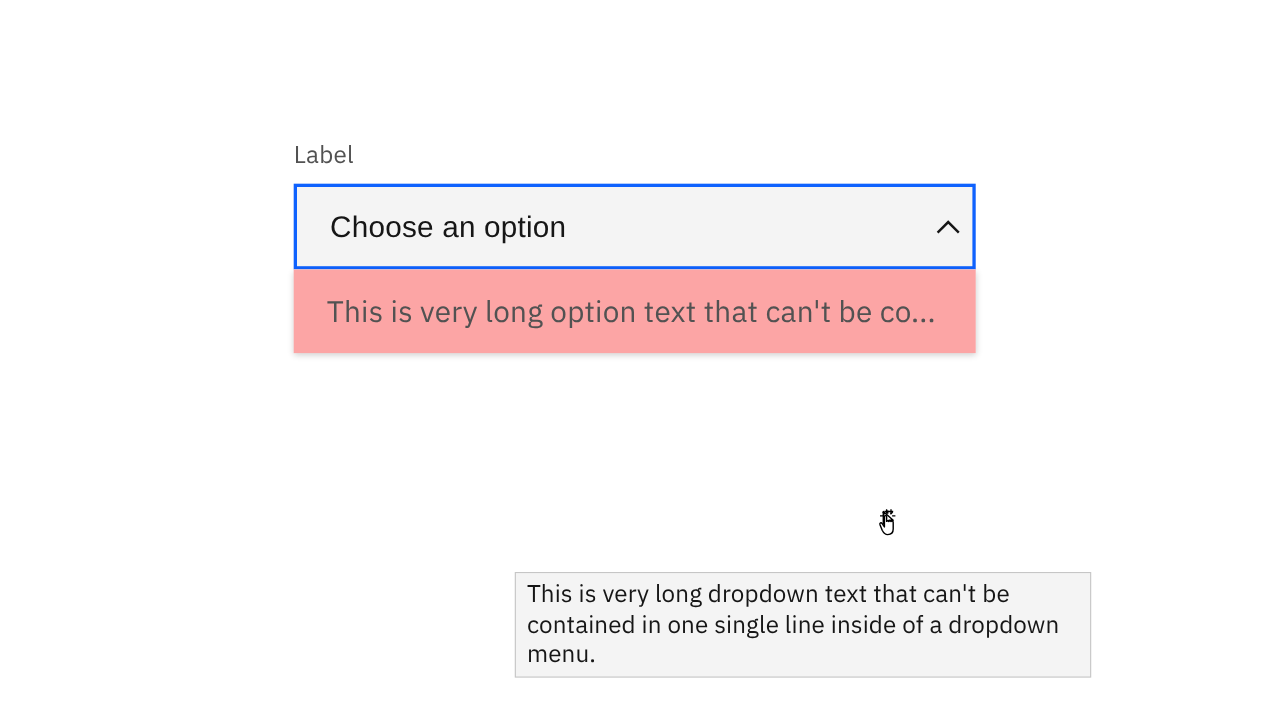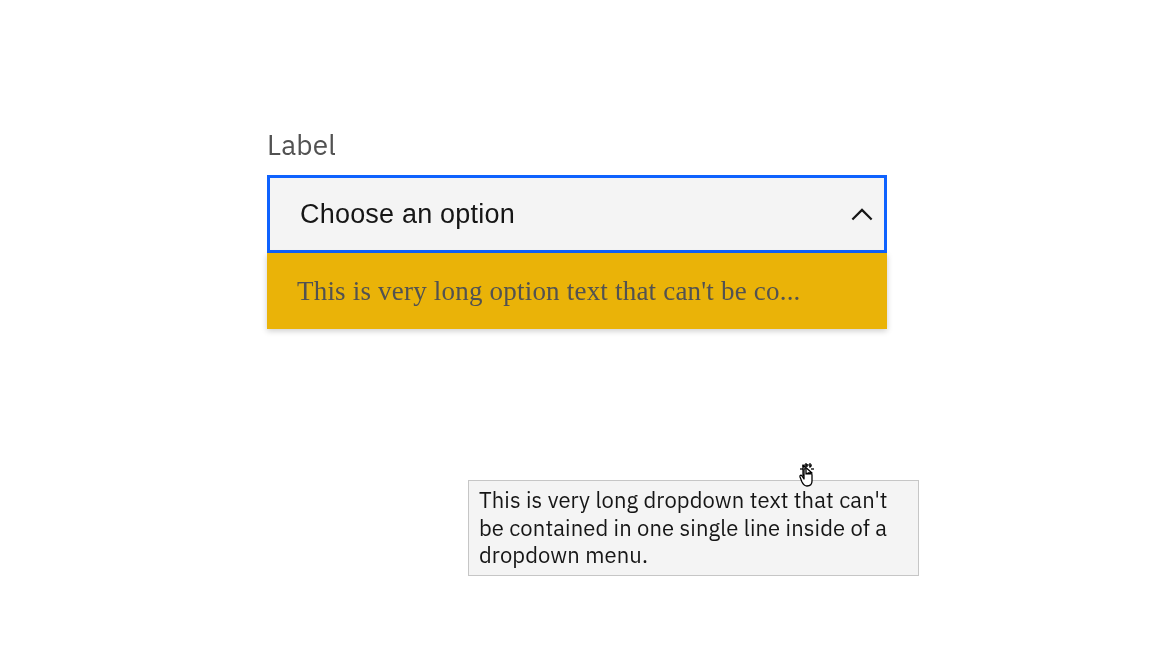--- a/index.html
+++ b/index.html
@@ -14,21 +14,21 @@
       font-family: "IBM Plex Sans", -apple-system, BlinkMacSystemFont, "Segoe UI", Helvetica, Arial, sans-serif;
       position: relative;
     }
     .dropdown-container {
       position: absolute;
       left: 267px;
       top: 126px;
       width: 620px;
     }
     .dropdown-label {
-      font-size: 28px;
+      font-size: 22px;
       color: #525252;
       margin-bottom: 12px;
       letter-spacing: 0.2px;
     }
     .dropdown-trigger {
       display: flex;
       align-items: center;
       justify-content: space-between;
       width: 100%;
       height: 78px;
@@ -71,28 +71,27 @@
     }
     .option-divider {
       position: absolute;
       bottom: 0;
       left: 30px;
       right: 30px;
       height: 1px;
       background: #d0d0d0;
     }
     .dropdown-option.hovered {
-      background: #eab308;
-      font-family: Liberation Serif, serif;
+      background: #fca5a5;
     }
     .tooltip {
       position: absolute;
       left: 468px;
-      top: 480px;
-      width: 451px;
+      top: 520px;
+      width: 524px;
       background: #f4f4f4;
       border: 1px solid #c6c6c6;
       padding: 5px 10px 6px 10px;
     }
     .tooltip-text {
       font-size: 22px;
       color: #161616;
       line-height: 1.25;
       letter-spacing: 0.1px;
     }

